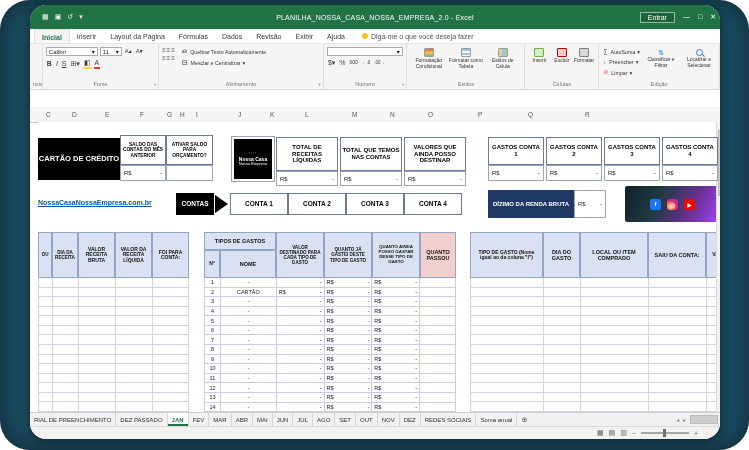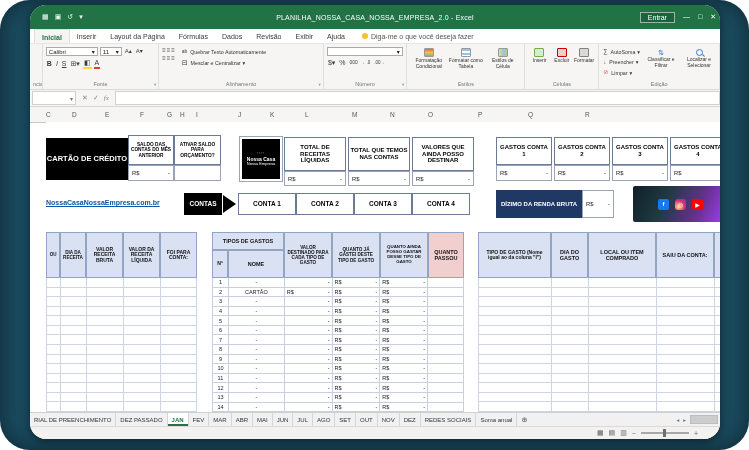--- a/index.html
+++ b/index.html
@@ -47,21 +47,21 @@
   .fxbar{position:absolute;left:0;top:85px;width:100%;height:17px;background:#f6f5f4;display:flex;align-items:center;border-bottom:1px solid #d6d6d6;box-sizing:border-box;}
   .namebox{width:40px;height:12px;background:#fff;border:1px solid #d0d0d0;margin-left:2px;display:flex;align-items:center;justify-content:flex-end;padding-right:2px;font-size:6px;color:#777;}
   .fxicons{display:flex;gap:5px;padding:0 6px;color:#8a8a8a;font-size:7px;align-items:center;}
   .fxinput{flex:1;height:12px;background:#fff;border:1px solid #d0d0d0;}
 
   
   .colhead{position:absolute;left:0;top:102px;width:100%;height:15px;background:#f6f5f4;border-bottom:1px solid #c8c8c8;}
   .colletter{position:absolute;top:0;height:15px;line-height:15px;font-size:6.5px;color:#555;}
 
   
-  .grid{position:absolute;left:16px;top:117px;width:100%;height:290px;background:#fff;overflow:hidden;}
+  .grid{position:absolute;left:8px;top:117px;width:100%;height:290px;background:#fff;overflow:hidden;}
   .abs{position:absolute;box-sizing:border-box;}
   .blackbox{background:#000;color:#fff;font-weight:bold;display:flex;align-items:center;justify-content:center;text-align:center;line-height:1.15;}
   .navybox{background:#1f3864;color:#fff;font-weight:bold;display:flex;align-items:center;justify-content:center;text-align:center;line-height:1.15;}
   .hcell{background:#fff;border:1px solid #6b7b95;color:#000;font-weight:bold;display:flex;align-items:center;justify-content:center;text-align:center;line-height:1.15;padding:1px;}
   .vcell{background:#fff;border:1px solid #9aa4b8;display:flex;align-items:center;justify-content:space-between;padding:0 3px;font-size:5.8px;color:#222;box-sizing:border-box;}
   .bluehdr{background:#d9e1f2;border:1px solid #93a5c4;font-weight:bold;display:flex;align-items:center;justify-content:center;text-align:center;line-height:1.1;color:#111;padding:1px;}
   .pinkhdr{background:#f2cfcf;}
   .link{color:#0a58a8;text-decoration:underline;font-weight:bold;font-size:7px;white-space:nowrap;}
   .arrowr{width:0;height:0;border-top:9px solid transparent;border-bottom:9px solid transparent;border-left:13px solid #000;}
   .logocell{border:1px solid #9aa4b8;background:#fff;display:flex;align-items:center;justify-content:center;}
@@ -269,31 +269,20 @@
             <span style="height:9px;display:flex;align-items:center;">
                 <span class="mag"></span>
               </span>
             <span>Localizar e Selecionar</span>
           </div>
         </div>
         <div class="rg-label">Edição</div>
       </div>
     </div>
 
-    <div class="fxbar">
-      <div class="namebox">
-          <span>▾</span>
-        </div>
-      <div class="fxicons">
-        <span>✕</span>
-        <span>✓</span>
-        <span style="font-style:italic;font-family:'Liberation Serif','DejaVu Serif',serif">fx</span>
-      </div>
-      <div class="fxinput"></div>
-    </div>
 
     <div class="colhead" id="col-letters">
         <div class="colletter" style="left: 16px;">C</div>
         <div class="colletter" style="left: 42px;">D</div>
         <div class="colletter" style="left: 75px;">E</div>
         <div class="colletter" style="left: 110px;">F</div>
         <div class="colletter" style="left: 137px;">G</div>
         <div class="colletter" style="left: 150px;">H</div>
         <div class="colletter" style="left: 166px;">I</div>
         <div class="colletter" style="left: 208px;">J</div>

